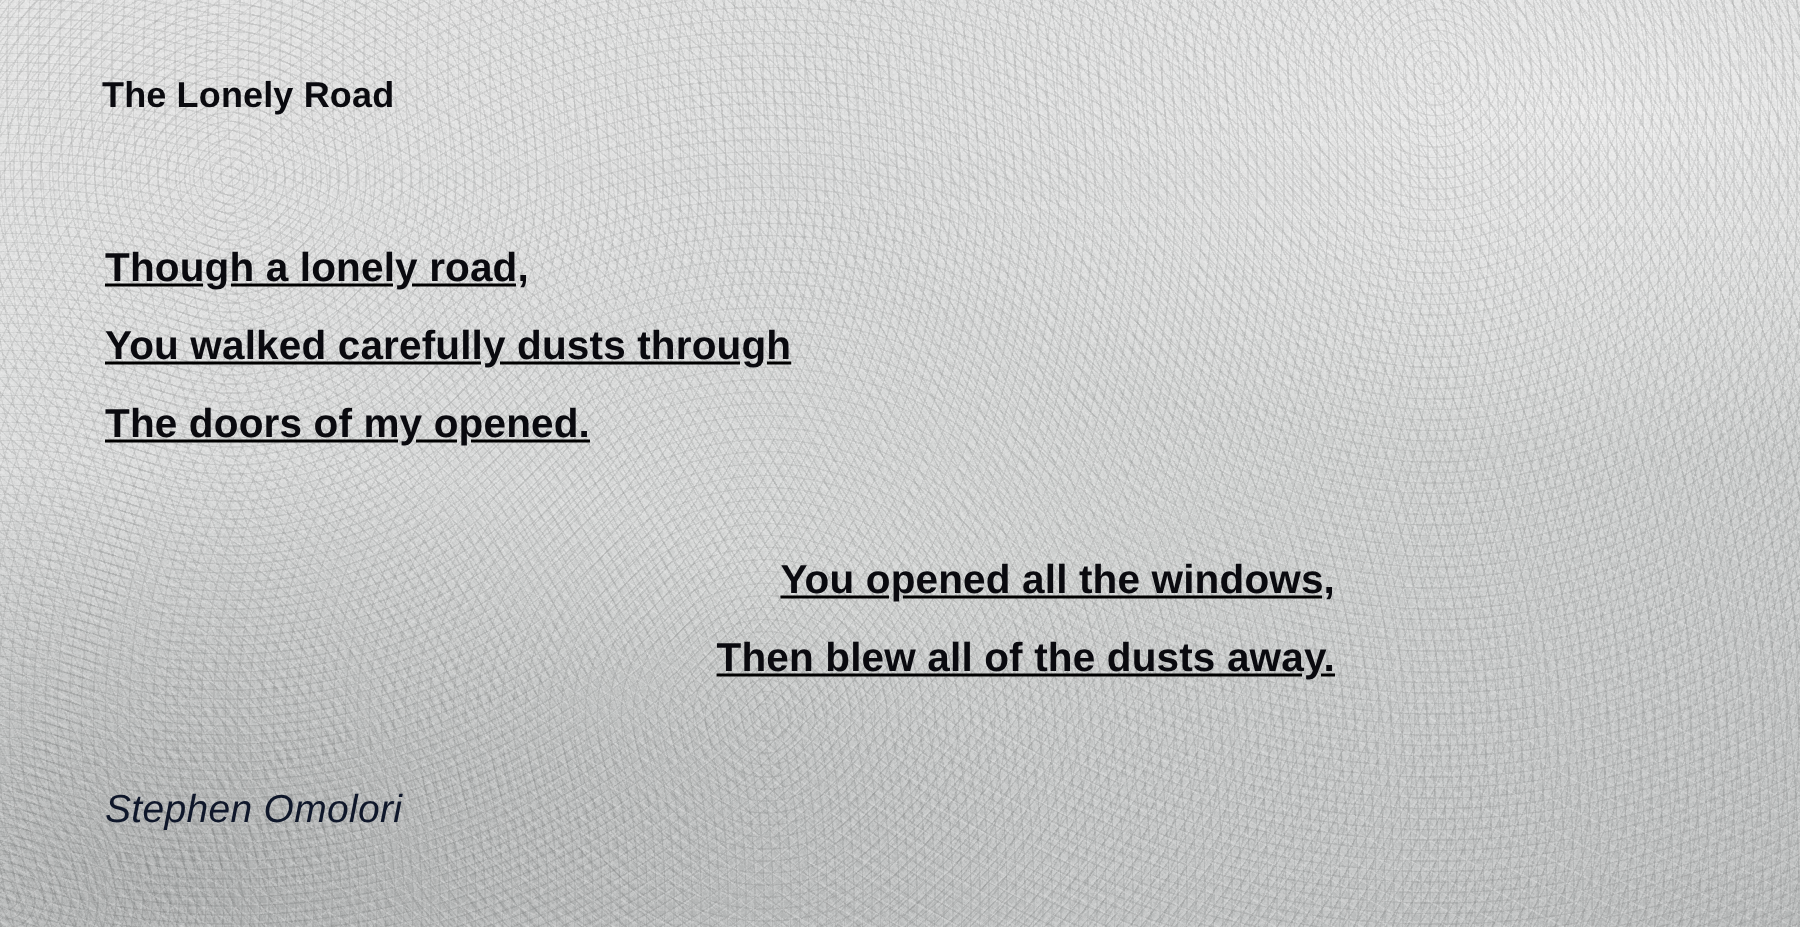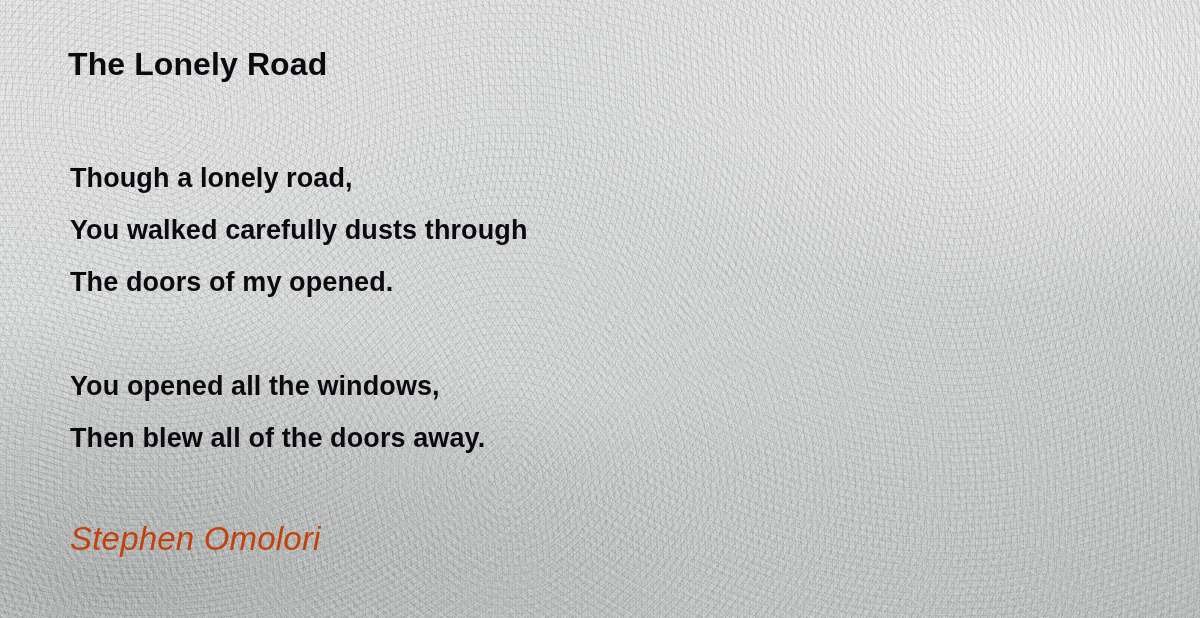--- a/index.html
+++ b/index.html
@@ -93,61 +93,62 @@
     position: absolute;
     inset: 0;
     z-index: 5;
   }
 
   .poem-title {
     position: absolute;
     left: 68px;
     top: 41px;
     margin: 0;
-    font-size: 32px;
+    font-size: 24px;
     font-weight: bold;
     line-height: 46px;
     color: #0a0a0f;
     letter-spacing: .1px;
     white-space: nowrap;
   }
 
   .poem-body {
     position: absolute;
     left: 70px;
     top: 152px;
     width: 820px;
   }
 
   .stanza {
     margin: 0 0 52px 0;
     padding: 0;
+    text-decoration: underline;
   }
-  .stanza:last-child { margin-bottom: 0; }
+  .stanza:last-child { margin-bottom: 0; text-align: right; }
 
   .poem-line {
     display: block;
     font-size: 27px;
     font-weight: bold;
     line-height: 52px;
     color: #0a0a0f;
     letter-spacing: .1px;
     white-space: nowrap;
   }
 
   .poem-author {
     position: absolute;
     left: 70px;
     top: 517px;
     margin: 0;
-    font-size: 33px;
+    font-size: 26px;
     font-style: italic;
     font-weight: normal;
     line-height: 44px;
-    color: #c2410c;
+    color: #0f172a;
     letter-spacing: .2px;
     white-space: nowrap;
   }
 </style>
 </head>
 <body>
 
 <div class="poem-card">
 
   <div class="bg-base"></div>
@@ -163,21 +164,21 @@
     <div class="poem-body">
 
       <div class="stanza">
         <span class="poem-line">Though a lonely road,</span>
         <span class="poem-line">You walked carefully dusts through</span>
         <span class="poem-line">The doors of my opened.</span>
       </div>
 
       <div class="stanza">
         <span class="poem-line">You opened all the windows,</span>
-        <span class="poem-line">Then blew all of the doors away.</span>
+        <span class="poem-line">Then blew all of the dusts away.</span>
       </div>
 
     </div>
 
     <div class="poem-author">Stephen Omolori</div>
 
   </div>
 </div>
 
 </body></html>

